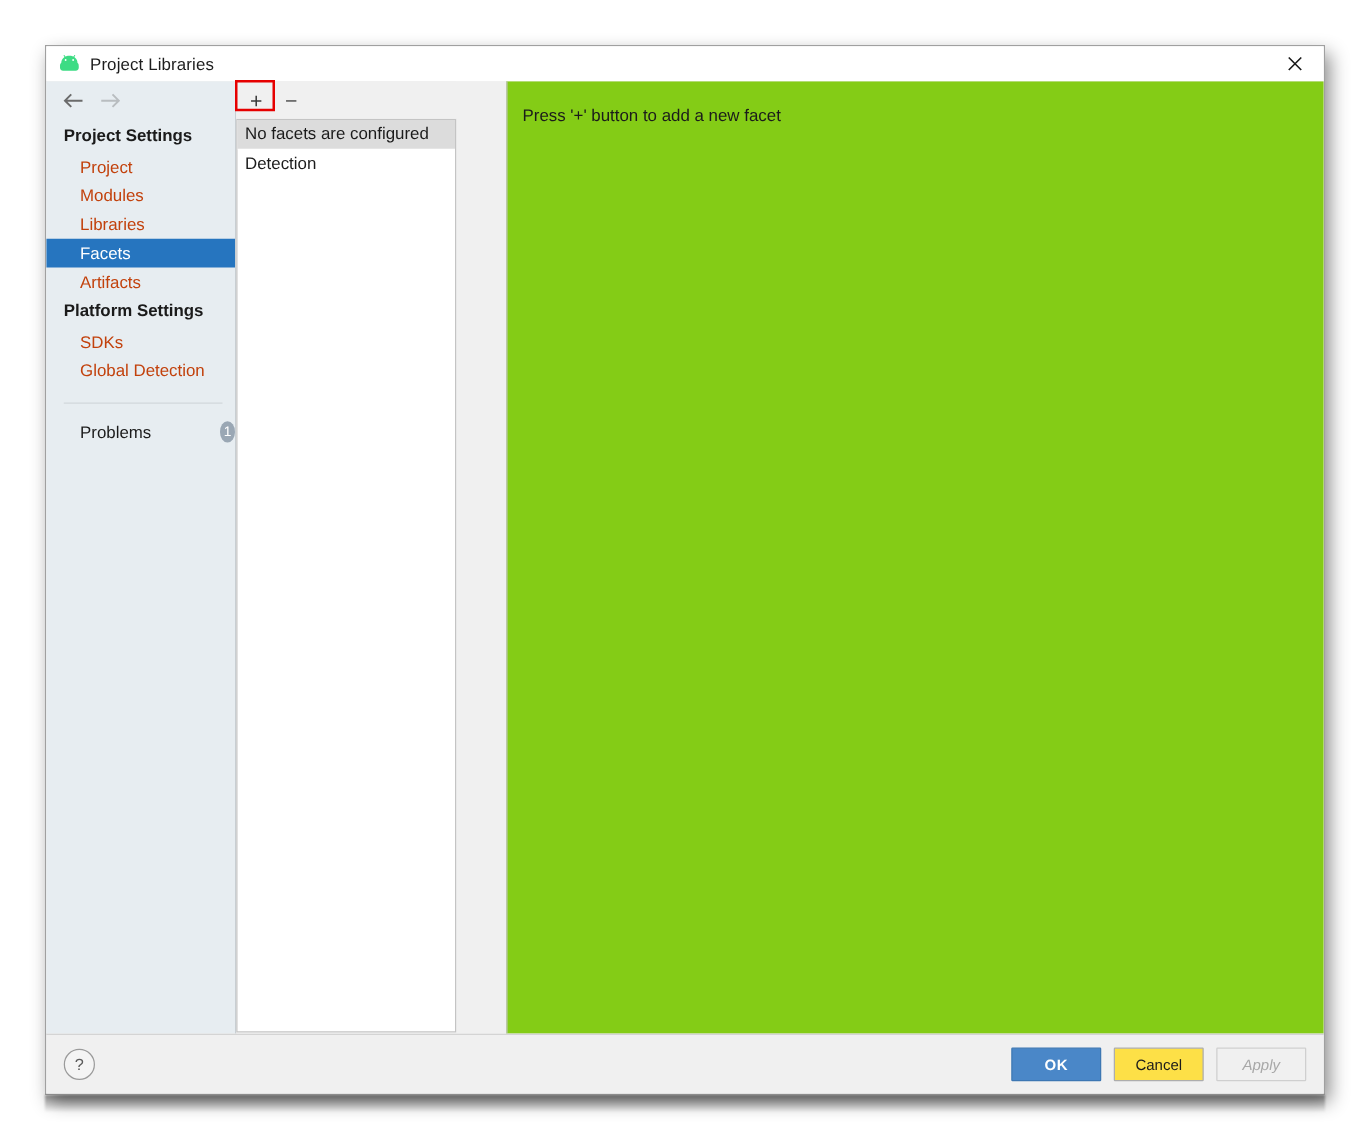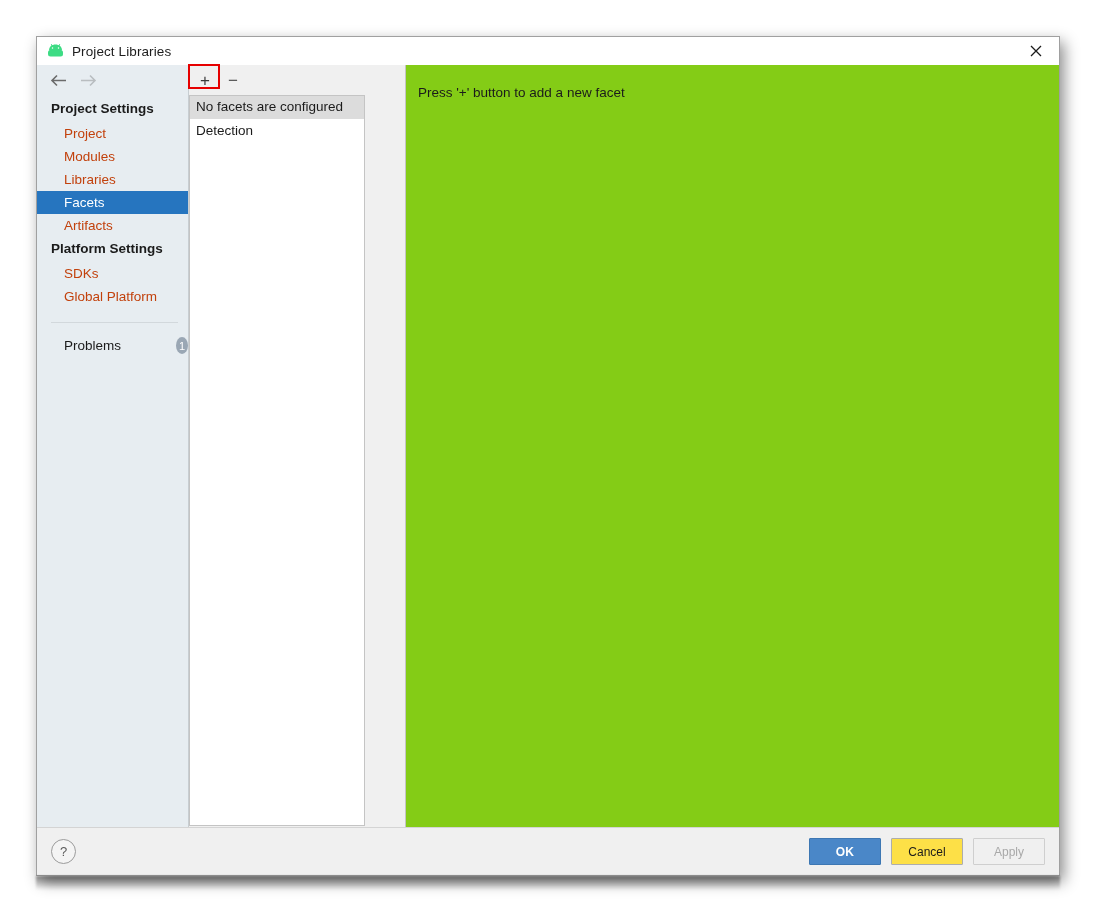--- a/index.html
+++ b/index.html
@@ -288,20 +288,21 @@
   }
   .btn.normal {
     background: #fde047;
     color: #1b1b1b;
     border: 1px solid #adadad;
   }
   .btn.disabled {
     background: #f0f0f0;
     color: #a8a8a8;
     border: 1px solid #cfcfcf;
+    font-style: italic;
   }
 
   
   .under-shadow {
     position: absolute;
     left: 36px;
     top: 876px;
     width: 1024px;
     height: 14px;
     background: linear-gradient(to bottom, rgba(0,0,0,0.40), rgba(0,0,0,0));
@@ -356,21 +357,21 @@
 
           <div class="nav-header">Project Settings</div>
           <div class="nav-item">Project</div>
           <div class="nav-item">Modules</div>
           <div class="nav-item">Libraries</div>
           <div class="nav-item selected">Facets</div>
           <div class="nav-item">Artifacts</div>
 
           <div class="nav-header">Platform Settings</div>
           <div class="nav-item">SDKs</div>
-          <div class="nav-item">Global Platform</div>
+          <div class="nav-item">Global Detection</div>
 
           <div class="nav-divider"></div>
 
           <div class="nav-problems">
             <span class="lbl">Problems</span>
             <span class="badge">1</span>
           </div>
 
         </div>
       </div>

